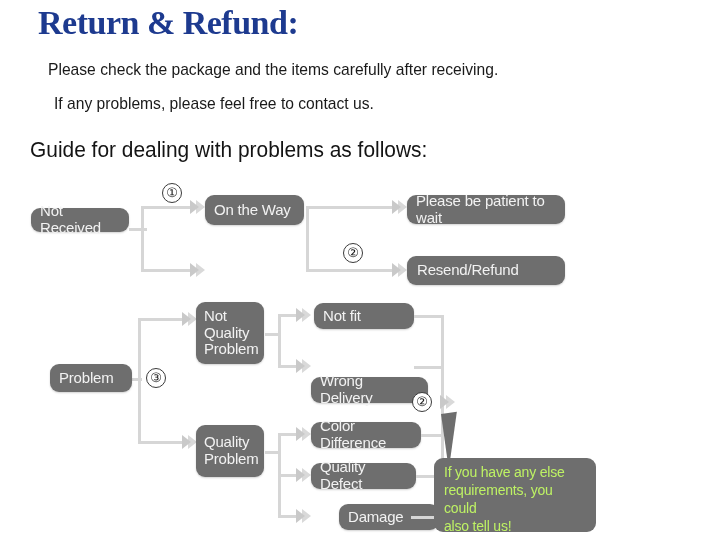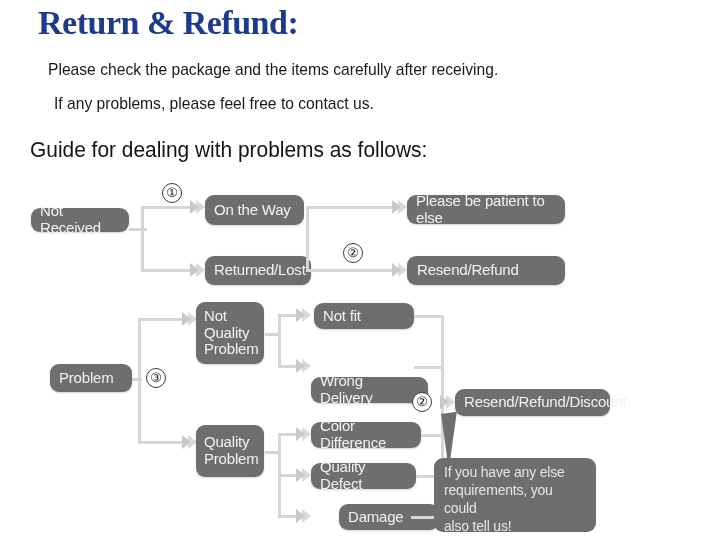--- a/index.html
+++ b/index.html
@@ -119,21 +119,21 @@
 
   
   #bubble {
     position: absolute;
     left: 434px;
     top: 458px;
     width: 162px;
     height: 74px;
     box-sizing: border-box;
     background: #6e6e6e;
-    color: #e5e5e5;
+    color: #bef264;
     border-radius: 9px;
     padding: 6px 8px 0 10px;
     font-family: "Liberation Sans", sans-serif;
     font-size: 14px;
     line-height: 1.28;
     white-space: pre-line;
     letter-spacing: -0.2px;
   }
   #bubble-tail {
     position: absolute;
@@ -166,33 +166,32 @@
   <div class="chev2" style="left:190px; top:200px;"></div>
   <div class="chev" style="left:196px; top:263px;"></div>
   <div class="chev2" style="left:190px; top:263px;"></div>
 
   <div class="step" style="left:162px; top:183px;">①</div>
 
   <div class="node" style="left:31px; top:208px; width:98px; height:24px;">Not Received</div>
 
   <div class="node" style="left:205px; top:195px; width:99px; height:30px;">On the Way</div>
 
-  <div class="node" style="left:205px; top:256px; width:106px; height:29px;">Returned/Lost</div>
 
   <div class="line hline" style="left:306px; top:206px; width:96px;"></div>
   <div class="line vline" style="left:306px; top:206px; height:64px;"></div>
   <div class="line hline" style="left:306px; top:269px; width:96px;"></div>
   <div class="chev" style="left:398px; top:200px;"></div>
   <div class="chev2" style="left:392px; top:200px;"></div>
   <div class="chev" style="left:398px; top:263px;"></div>
   <div class="chev2" style="left:392px; top:263px;"></div>
 
   <div class="step" style="left:343px; top:243px;">②</div>
 
-  <div class="node" style="left:407px; top:195px; width:158px; height:29px;">Please be patient to else</div>
+  <div class="node" style="left:407px; top:195px; width:158px; height:29px;">Please be patient to wait</div>
 
   <div class="node" style="left:407px; top:256px; width:158px; height:29px;padding-left:10px;">Resend/Refund</div>
 
   <div class="line hline" style="left:126px; top:378px; width:16px;"></div>
   <div class="line vline" style="left:138px; top:318px; height:126px;"></div>
   <div class="line hline" style="left:138px; top:318px; width:52px;"></div>
   <div class="line hline" style="left:138px; top:441px; width:52px;"></div>
   <div class="chev" style="left:188px; top:312px;"></div>
   <div class="chev2" style="left:182px; top:312px;"></div>
   <div class="chev" style="left:188px; top:435px;"></div>
@@ -245,20 +244,19 @@
   <div class="line hline" style="left:421px; top:434px; width:23px;"></div>
   <div class="line hline" style="left:416px; top:475px; width:28px;"></div>
   <div class="line hline" style="left:411px; top:516px; width:33px;"></div>
   <div class="line vline" style="left:441px; top:315px; height:201px;"></div>
   <div class="line hline" style="left:441px; top:401px; width:8px;"></div>
   <div class="chev" style="left:446px; top:395px;"></div>
   <div class="chev2" style="left:440px; top:395px;"></div>
 
   <div class="step" style="left:412px; top:392px;">②</div>
 
-  <div class="node" style="left:455px; top:389px; width:155px; height:27px;">Resend/Refund/Discount</div>
 
   <div id="bubble-tail"></div>
   <div id="bubble">If you have any else
 requirements, you could
 also tell us!</div>
 
 </div>
 
 </body></html>

